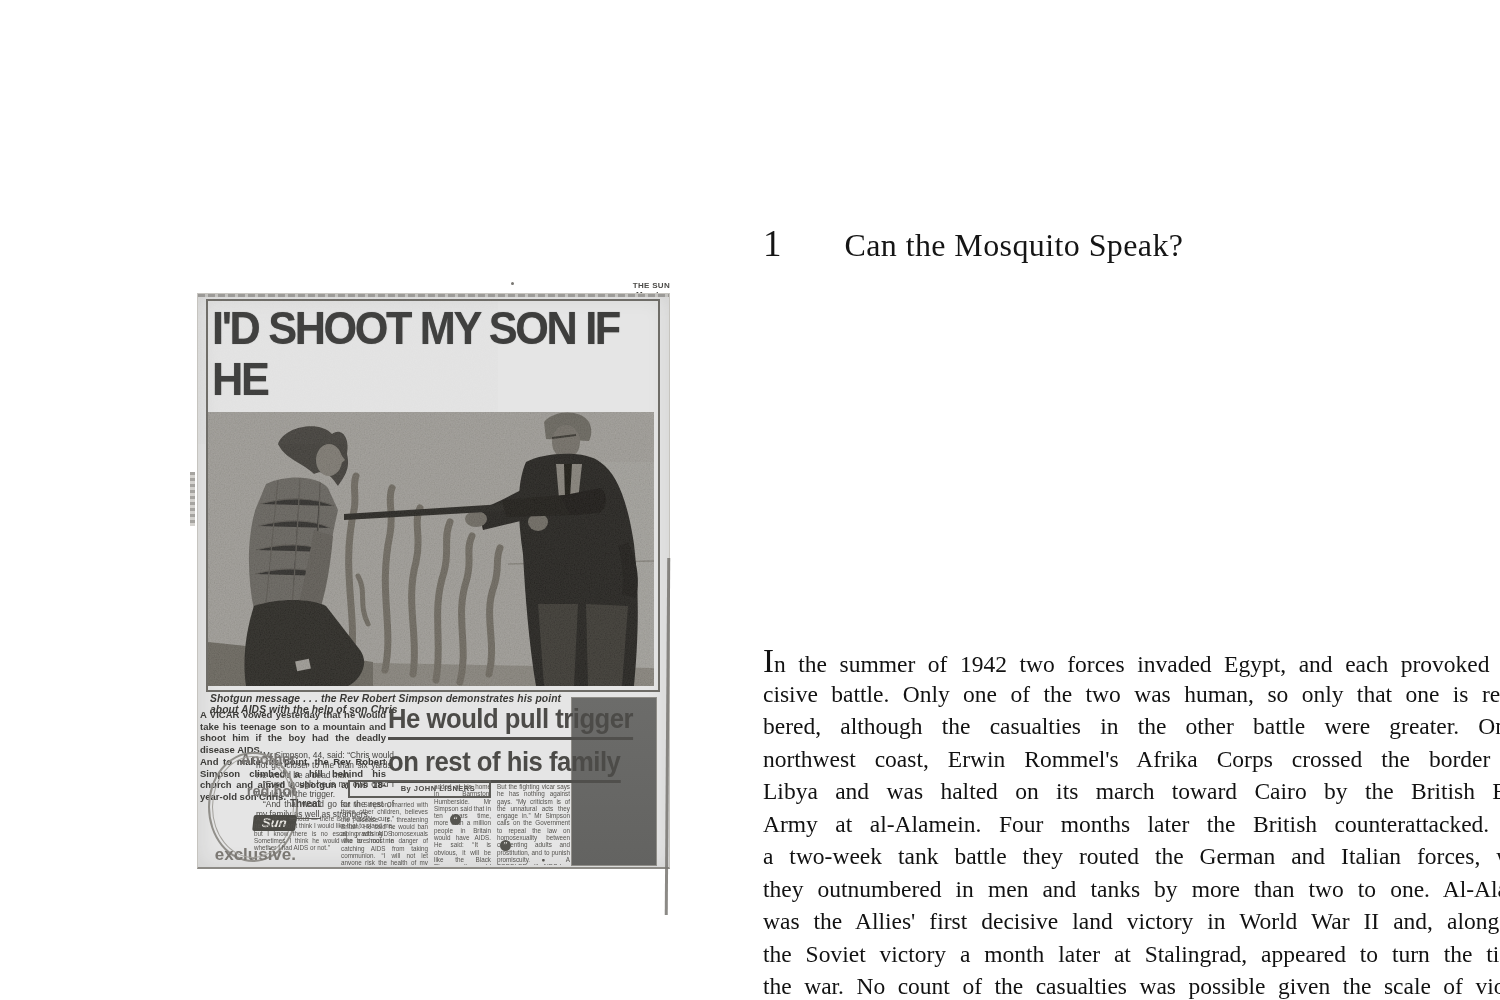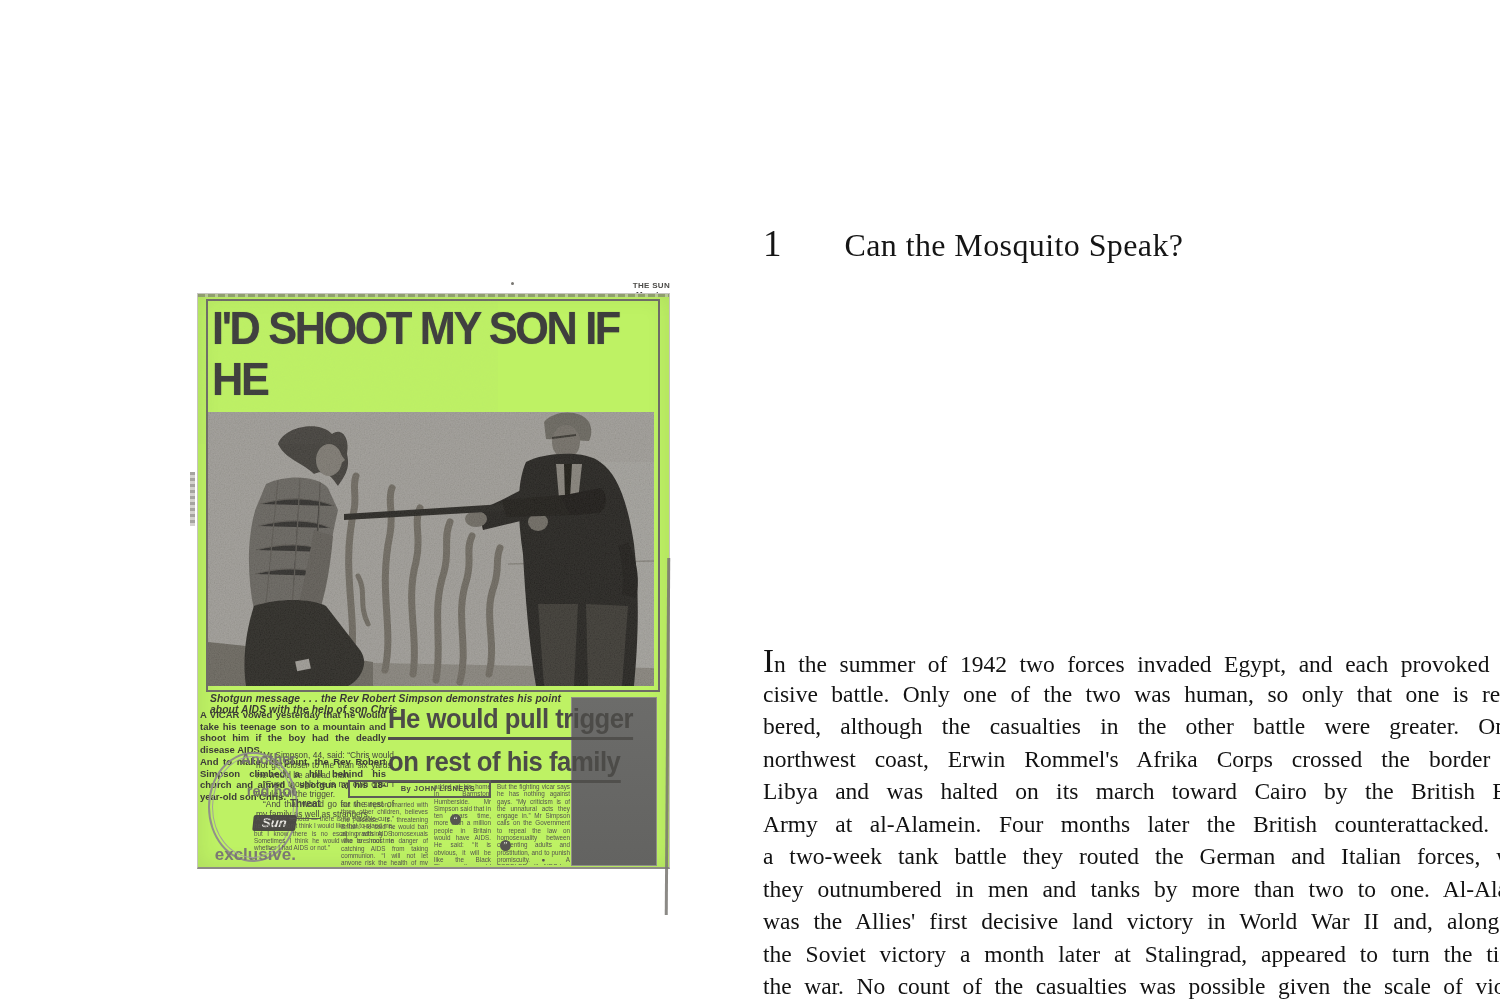--- a/index.html
+++ b/index.html
@@ -13,21 +13,21 @@
   #chapter-title{font-size:32px;margin-left:62px;letter-spacing:.4px;}
   #body-text{left:763px;top:645px;width:792px;color:#121212;}
   .body-line{font-size:23.5px;line-height:32.5px;height:32.5px;white-space:nowrap;
              text-align:justify;text-align-last:justify;text-justify:inter-word;}
   .first-line::first-letter{font-size:33px;}
 
   
   #masthead{left:598px;top:281px;width:72px;font-family:"Liberation Sans",sans-serif;
             font-size:8px;font-weight:bold;color:#4c4b48;text-align:right;letter-spacing:.3px;}
   #speck{left:511px;top:282px;width:3px;height:3px;background:#787672;border-radius:50%;}
-  #clipping{left:197px;top:293px;width:471px;height:573px;background:#bef264;
+  #clipping{left:197px;top:293px;width:471px;height:573px;background:#e5e5e5;
             border:1px solid #c6c4bf;border-bottom:2px solid #8d8b86;
             box-shadow:inset 0 0 22px rgba(60,58,50,.12);}
   #clipping::before{content:"";position:absolute;left:0;right:0;top:0;height:3px;opacity:.65;
             background:repeating-linear-gradient(90deg,#7a7874 0 7px,#bab8b3 7px 10px);}
   #frame{left:8px;top:5px;width:450px;height:389px;border:2px solid #6e6c67;}
   #headline{left:4px;top:2px;width:440px;font-family:"Liberation Sans",sans-serif;
             font-weight:bold;font-size:46px;line-height:51px;color:#3e3e3d;
             letter-spacing:-2.5px;transform:scaleX(.94);transform-origin:left top;
             text-shadow:0 0 1px rgba(62,62,61,.55);}
   #photo{left:0;top:111px;width:446px;height:274px;}

